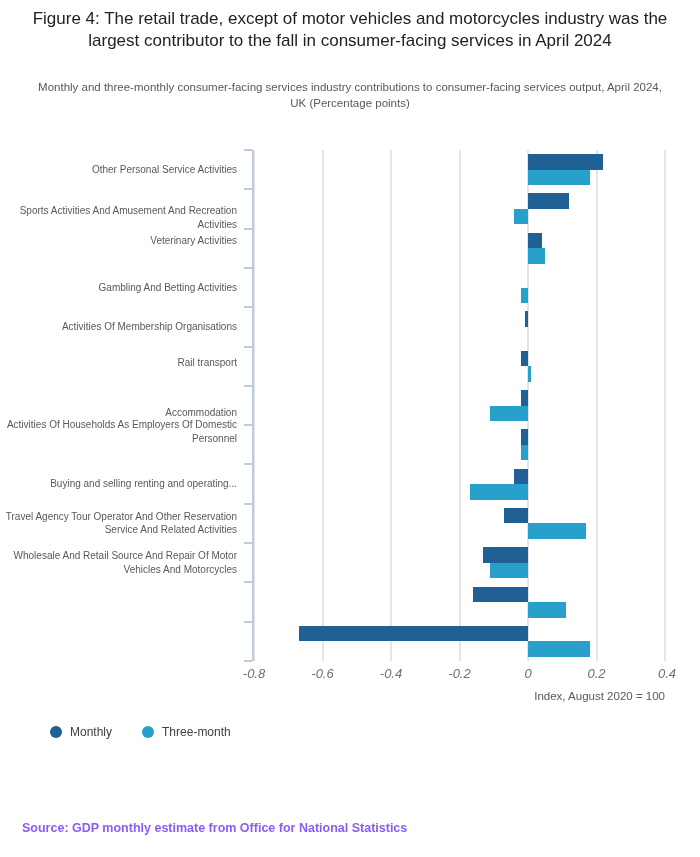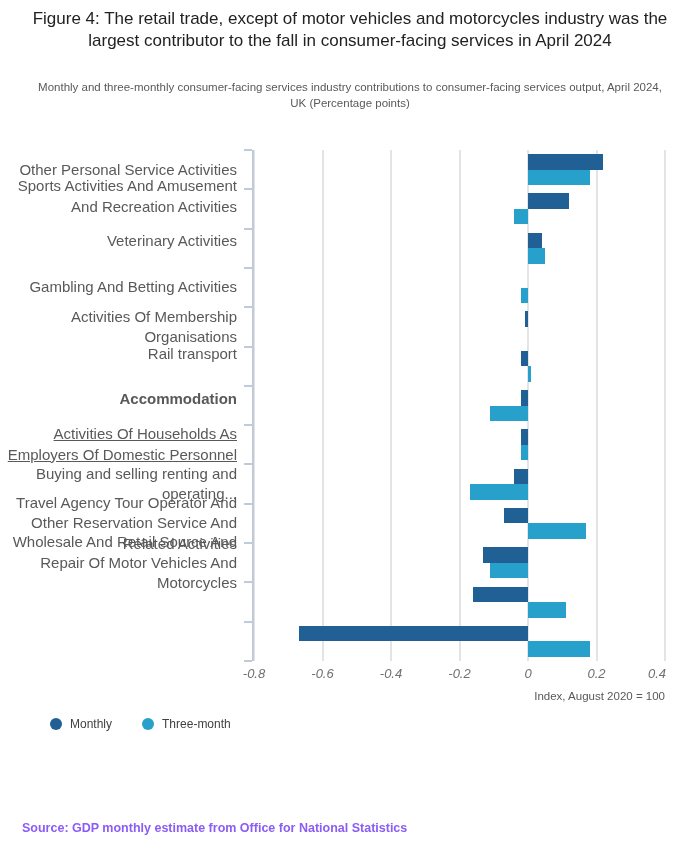--- a/index.html
+++ b/index.html
@@ -21,67 +21,67 @@
     color: #58595b; line-height: 1.4;
   }
 
   .chart-wrap { position: absolute; top: 150px; left: 0; width: 700px; height: 530px; }
 
   #labels { position: absolute; left: 0; top: 0; width: 246px; height: 511px; }
   .cat-label {
     position: absolute; left: 0; width: 246px;
     display: flex; align-items: center; justify-content: flex-end;
     text-align: right; padding-right: 9px;
-    font-size: 15px; color: #595959; line-height: 1.35;
+    font-size: 10px; color: #595959; line-height: 1.35;
   }
 
   #plot { position: absolute; left: 254px; top: 0; width: 411px; height: 511px; }
   .gridline { position: absolute; top: 0; bottom: 0; width: 2px; background: #e4e4e4; }
   .y-axis-line { position: absolute; left: -2px; top: 0; bottom: 0; width: 2px; background: #c0cbd9; }
   .y-axis-tick { position: absolute; height: 2px; width: 8px; left: -10px; background: #c0cbd9; }
   .bar { position: absolute; z-index: 2; }
 
   #xticks { position: absolute; left: 254px; top: 516px; width: 411px; height: 14px; }
   .xtick-label {
     position: absolute; transform: translateX(-50%);
     font-size: 13px; color: #707070; white-space: nowrap; font-style: italic;
   }
   .xaxis-label {
     position: absolute; top: 540px; left: 254px; width: 411px;
     text-align: right; font-size: 11.5px; color: #595959;
   }
 
   #legend { position: absolute; top: 717px; left: 50px; display: flex; gap: 30px; align-items: center; }
-  .legend-item { display: flex; align-items: center; gap: 8px; }
+  .legend-item { display: flex; align-items: center; gap: 8px; margin-top: 8px; }
   .legend-swatch { width: 12px; height: 12px; border-radius: 50%; }
   .legend-label { font-size: 12px; color: #414042; }
 
   .source-line {
     position: absolute; top: 821px; left: 22px; width: 660px;
     font-size: 12.5px; font-weight: 700; color: #8b5cf6;
   }
 </style>
 </head>
 <body>
 
 <div class="page">
 
   <h1 class="figure-title">Figure 4: The retail trade, except of motor vehicles and motorcycles industry was the largest contributor to the fall in consumer-facing services in April 2024</h1>
   <p class="figure-subtitle">Monthly and three-monthly consumer-facing services industry contributions to consumer-facing services output, April 2024, UK (Percentage points)</p>
 
   <div class="chart-wrap">
     <div id="labels">
         <div class="cat-label" style="top: 0px; height: 39.3077px;">Other Personal Service Activities</div>
-        <div class="cat-label" style="top: 27px; height: 39.3077px;">Sports Activities And Amusement And Recreation Activities</div>
+        <div class="cat-label" style="top: 48px; height: 39.3077px;">Sports Activities And Amusement And Recreation Activities</div>
         <div class="cat-label" style="top: 71px; height: 39.3077px;">Veterinary Activities</div>
         <div class="cat-label" style="top: 117.923px; height: 39.3077px;">Gambling And Betting Activities</div>
         <div class="cat-label" style="top: 157.231px; height: 39.3077px;">Activities Of Membership Organisations</div>
-        <div class="cat-label" style="top: 184px; height: 39.3077px;">Rail transport</div>
-        <div class="cat-label" style="top: 229px; height: 39.3077px; font-weight: bold;">Accommodation</div>
-        <div class="cat-label" style="top: 275px; height: 39.3077px; text-decoration: underline;">Activities Of Households As Employers Of Domestic Personnel</div>
+        <div class="cat-label" style="top: 193px; height: 39.3077px;">Rail transport</div>
+        <div class="cat-label" style="top: 243px; height: 39.3077px;">Accommodation</div>
+        <div class="cat-label" style="top: 262px; height: 39.3077px;">Activities Of Households As Employers Of Domestic Personnel</div>
         <div class="cat-label" style="top: 314.462px; height: 39.3077px;">Buying and selling renting and operating...</div>
         <div class="cat-label" style="top: 353.769px; height: 39.3077px;">Travel Agency Tour Operator And Other Reservation Service And Related Activities</div>
         <div class="cat-label" style="top: 393.077px; height: 39.3077px;">Wholesale And Retail Source And Repair Of Motor Vehicles And Motorcycles</div>
       </div>
     <div id="plot">
         <div class="gridline" style="left: -1px;"></div>
         <div class="gridline" style="left: 67.5px;"></div>
         <div class="gridline" style="left: 136px;"></div>
         <div class="gridline" style="left: 204.5px;"></div>
         <div class="gridline" style="left: 273px;"></div>
@@ -127,21 +127,21 @@
         <div class="bar" style="background: rgb(32, 96, 149); top: 475.846px; height: 15.5px; left: 44.525px; width: 229.475px;"></div>
         <div class="bar" style="background: rgb(39, 160, 204); top: 491.346px; height: 15.5px; left: 274px; width: 61.65px;"></div>
       </div>
     <div id="xticks">
         <span class="xtick-label" style="left: 0px;">-0.8</span>
         <span class="xtick-label" style="left: 68.5px;">-0.6</span>
         <span class="xtick-label" style="left: 137px;">-0.4</span>
         <span class="xtick-label" style="left: 205.5px;">-0.2</span>
         <span class="xtick-label" style="left: 274px;">0</span>
         <span class="xtick-label" style="left: 342.5px;">0.2</span>
-        <span class="xtick-label" style="left: 403px;">0.4</span>
+        <span class="xtick-label" style="left: 413px;">0.4</span>
       </div>
     <div class="xaxis-label">Index, August 2020 = 100</div>
   </div>
 
   <div id="legend">
       <div class="legend-item">
         <span class="legend-swatch" style="background: rgb(32, 96, 149);"></span>
         <span class="legend-label">Monthly</span>
       </div>
       <div class="legend-item">

